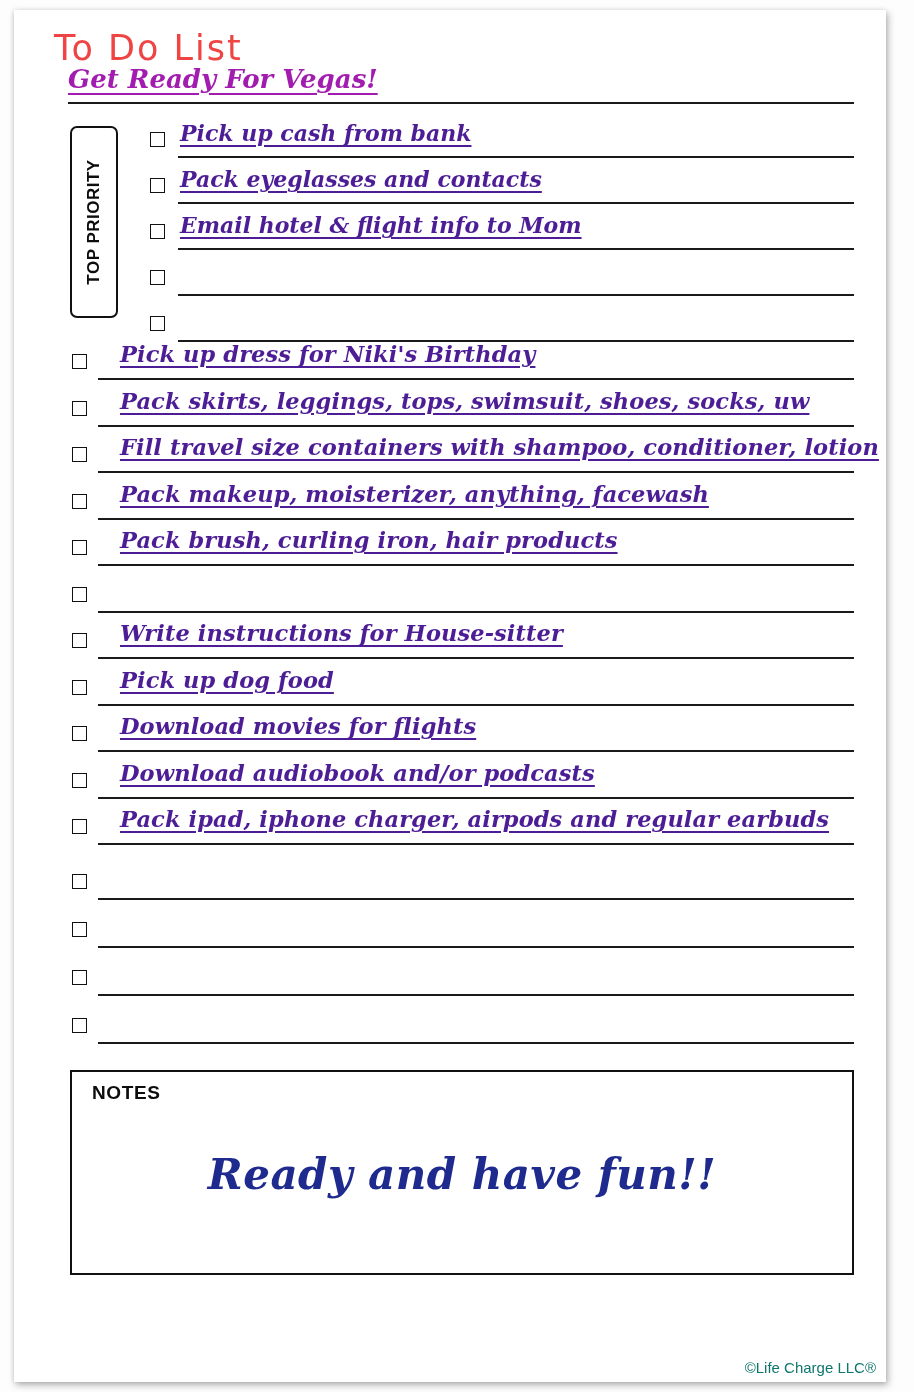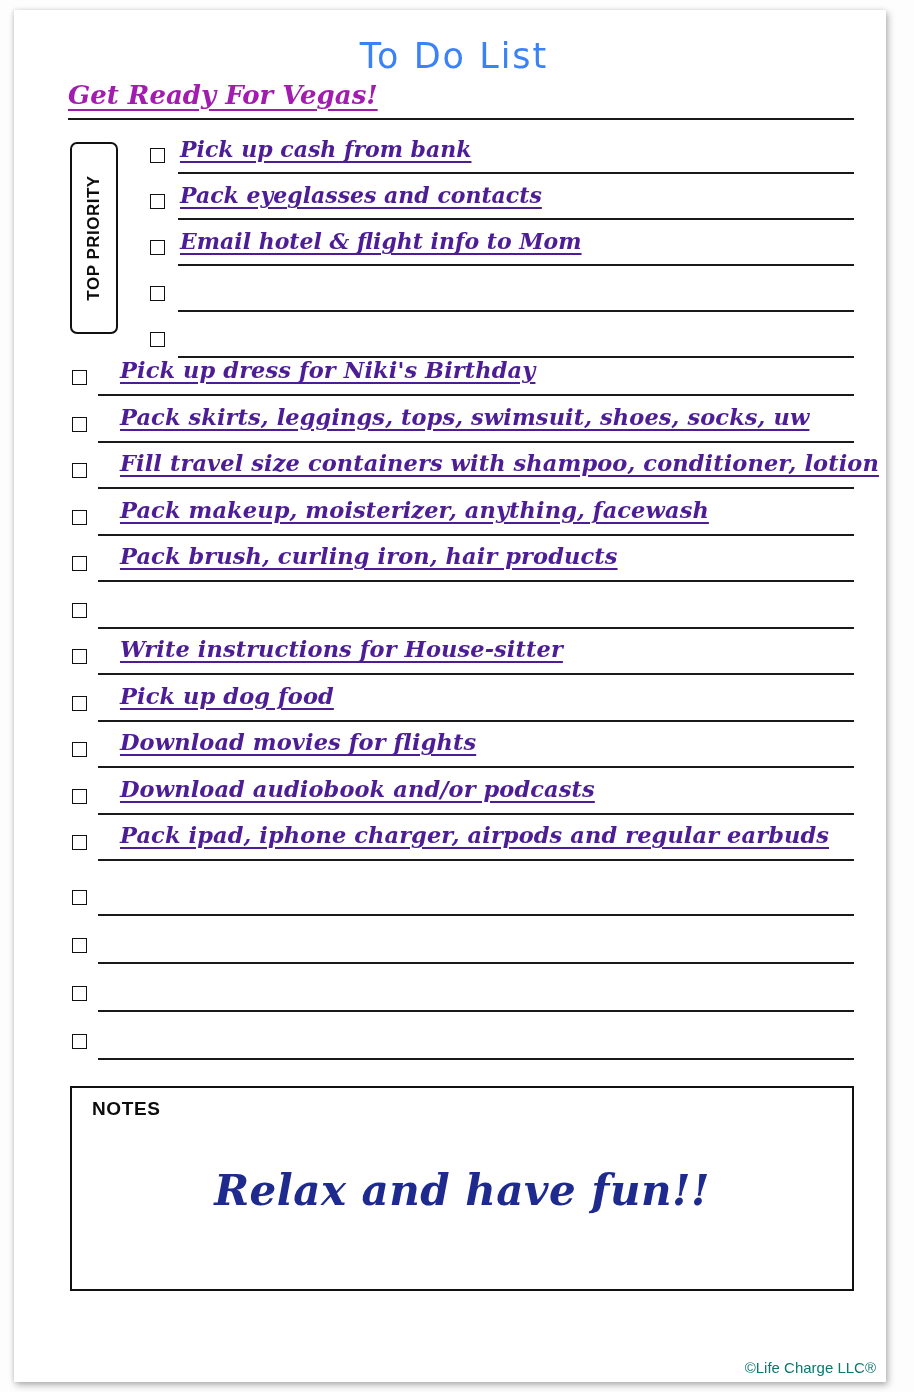--- a/index.html
+++ b/index.html
@@ -37,26 +37,25 @@
 
   .inner {
     position: absolute;
     left: 40px;
     top: 18px;
     width: 800px;
   }
 
   
   .title {
-    text-align: center;
     font-family: "DejaVu Sans", sans-serif;
     font-size: 35px;
     letter-spacing: 2px;
-    color: #3b82f6;
-    margin: 8px;
+    color: #ef4444;
+    margin: 0;
     padding: 0 0 2px 0;
     font-weight: 400;
   }
 
   .subject-row {
     position: relative;
     height: 40px;
     margin-top: -6px;
   }
   .subject-text {
@@ -371,20 +370,20 @@
         <div class="row">
           <div class="box"></div>
           <div class="text"></div>
           <div class="line"></div>
         </div>
 
       </div>
 
       <div class="notes">
         <div class="notes-label">NOTES</div>
-        <div class="notes-message">Relax and have fun!!</div>
+        <div class="notes-message">Ready and have fun!!</div>
       </div>
 
     </div>
 
     <div class="footer">©Life Charge LLC®</div>
   </div>
 </div>
 
 </body></html>

